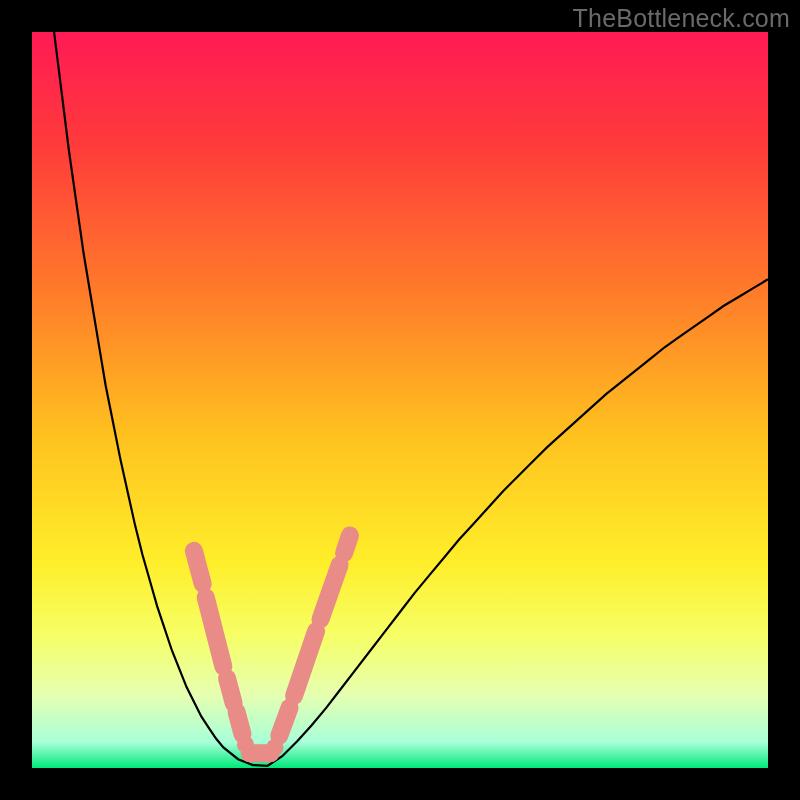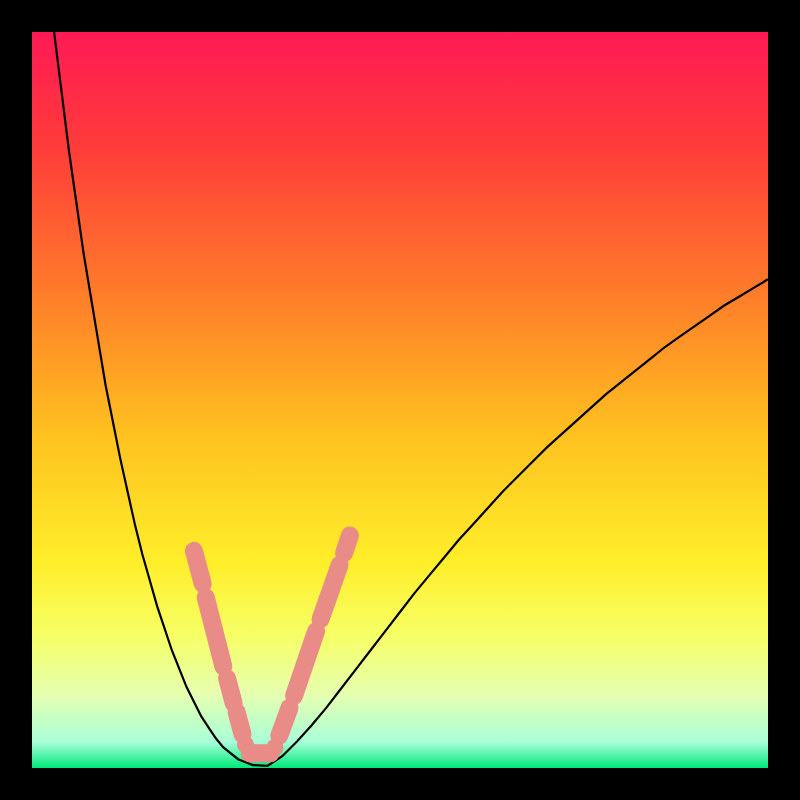--- a/index.html
+++ b/index.html
@@ -65,13 +65,14 @@
           <line x1="247.29600000000002" y1="703.616" x2="257.59999999999997" y2="675.648" stroke="#e98b86" stroke-width="18" stroke-linecap="round"></line>
           <line x1="262.016" y1="663.872" x2="284.096" y2="599.104" stroke="#e98b86" stroke-width="18" stroke-linecap="round"></line>
           <line x1="288.512" y1="587.328" x2="307.64799999999997" y2="532.864" stroke="#e98b86" stroke-width="18" stroke-linecap="round"></line>
           <line x1="312.06399999999996" y1="521.088" x2="317.95200000000006" y2="503.424" stroke="#e98b86" stroke-width="18" stroke-linecap="round"></line>
           <circle cx="213.44" cy="712.448" r="8.549999999999999" fill="#e98b86"></circle>
           <circle cx="242.88000000000002" cy="715.392" r="8.549999999999999" fill="#e98b86"></circle>
           <line x1="217.85600000000002" y1="721.28" x2="238.464" y2="721.28" stroke="#e98b86" stroke-width="18" stroke-linecap="round"></line>
         </g>
     </svg>
   </div>
+  <div class="watermark">TheBottleneck.com</div>
 </div>
 
 </body></html>

